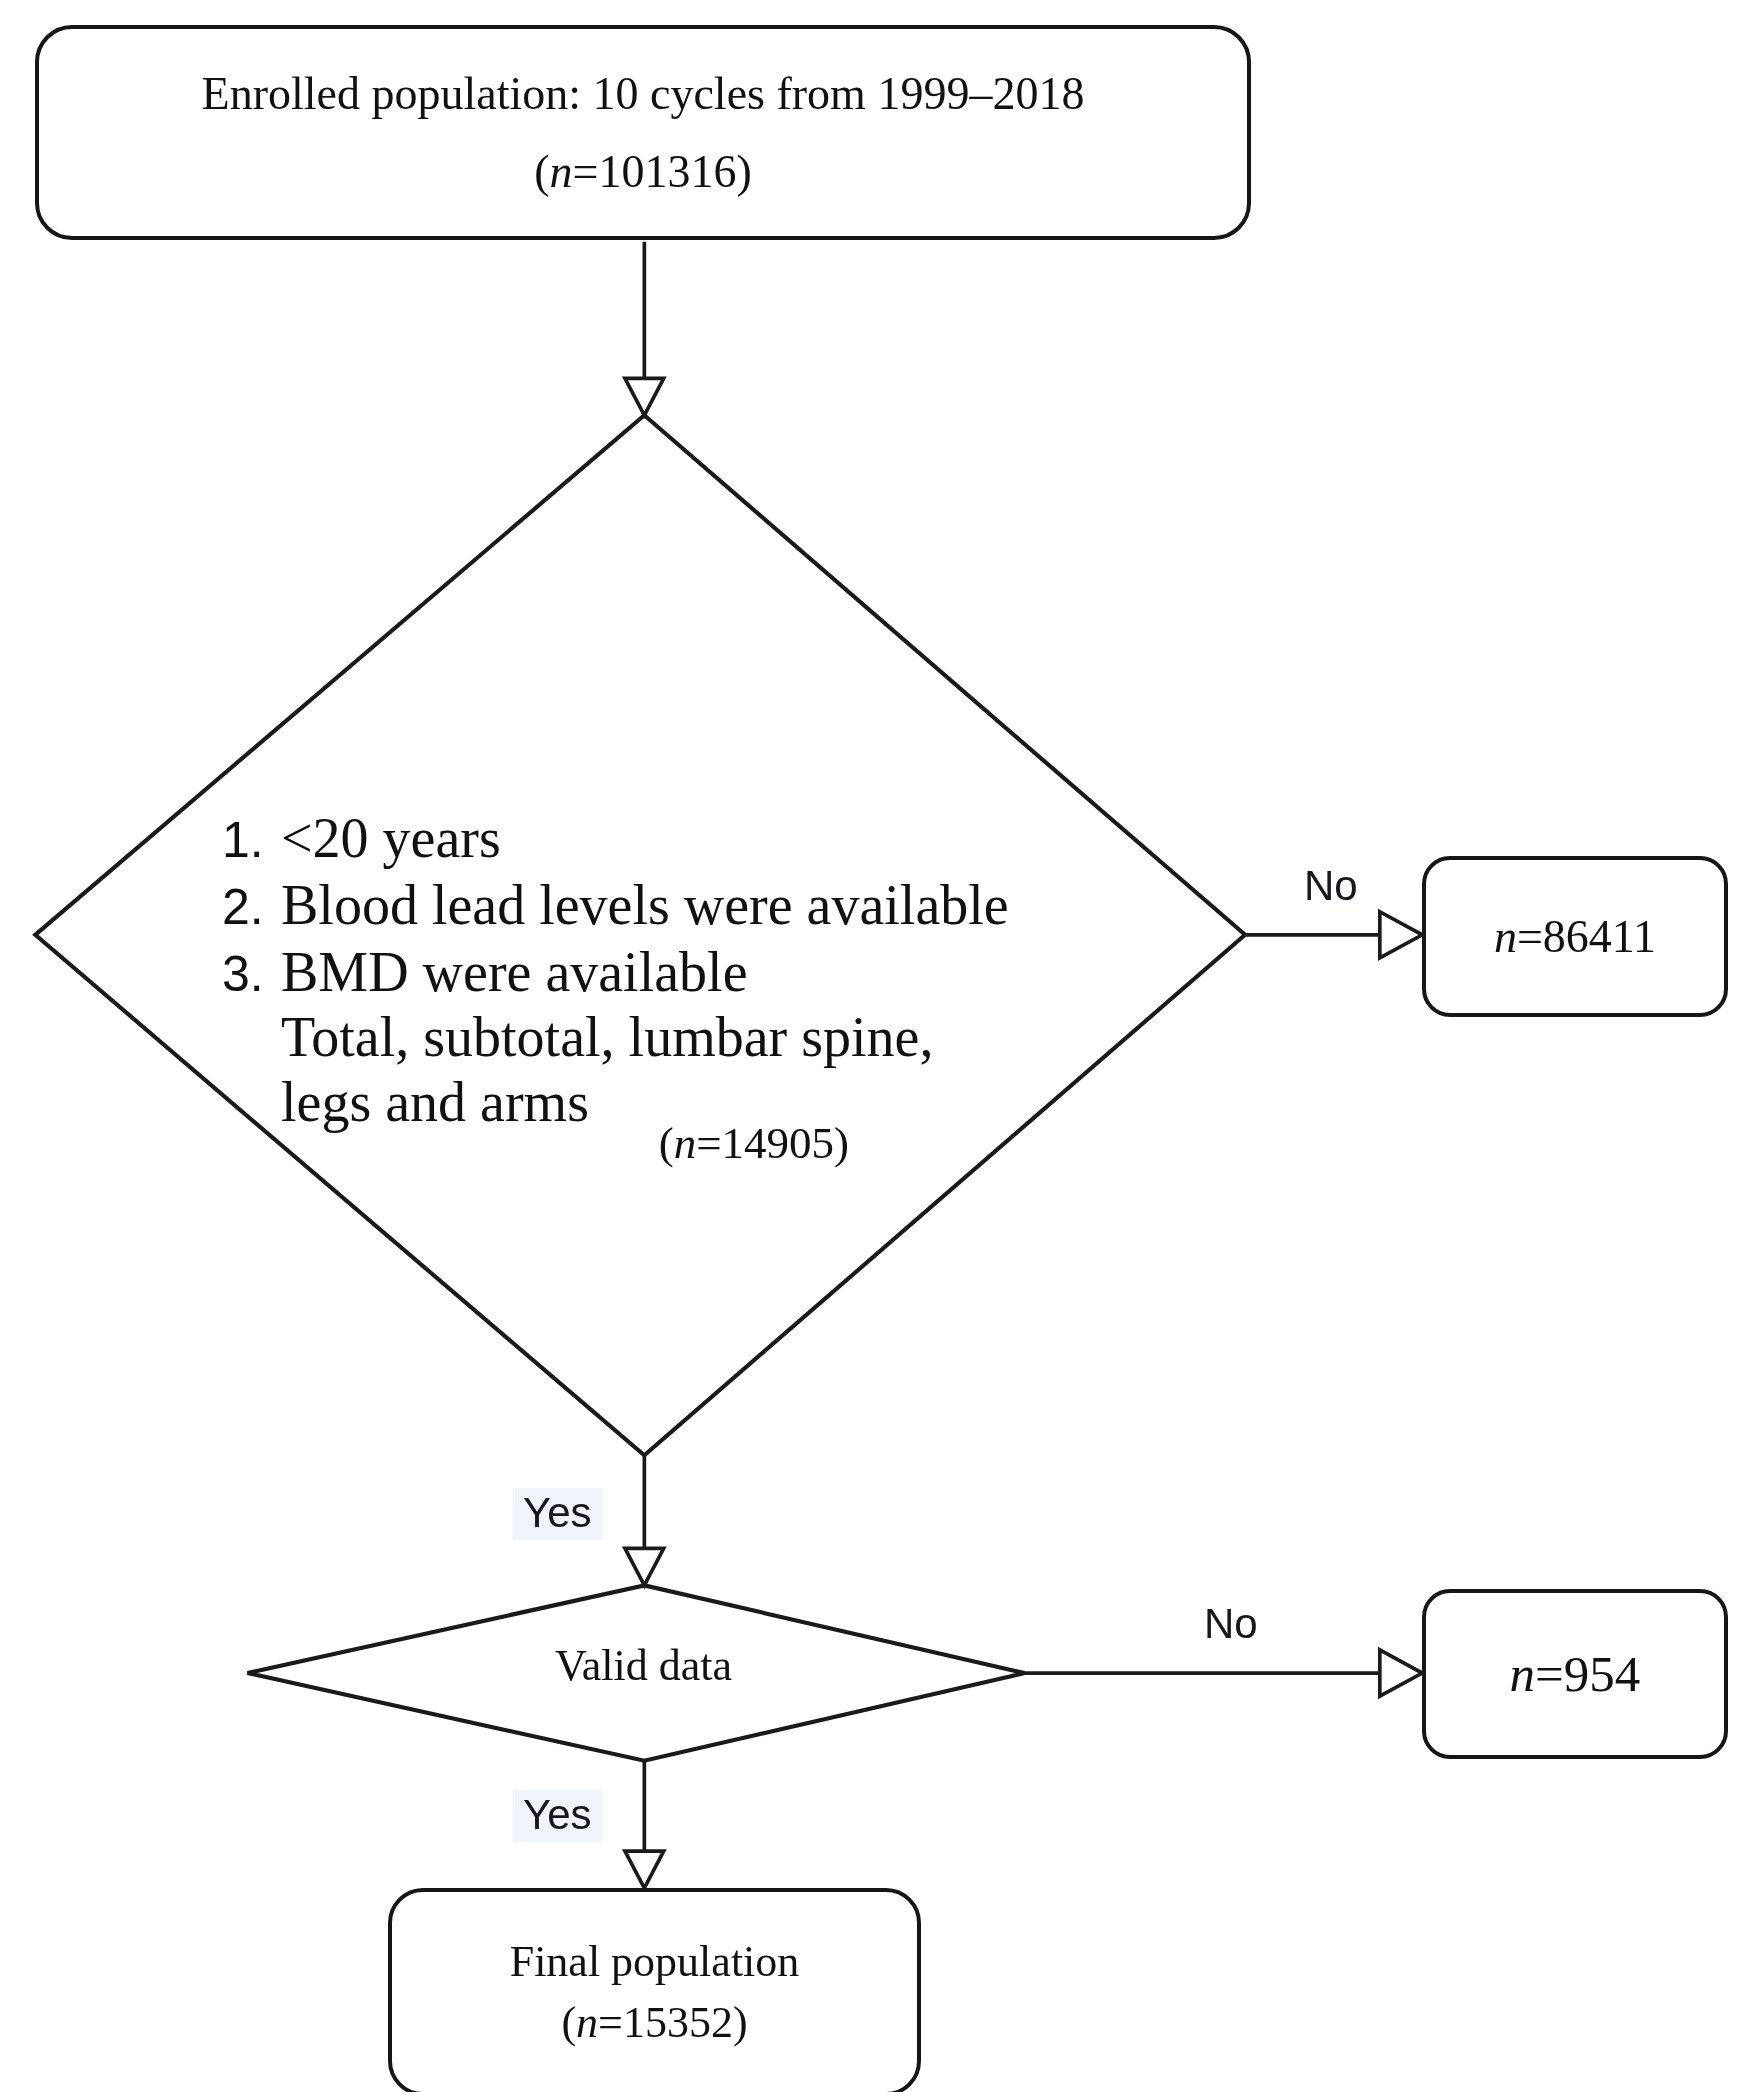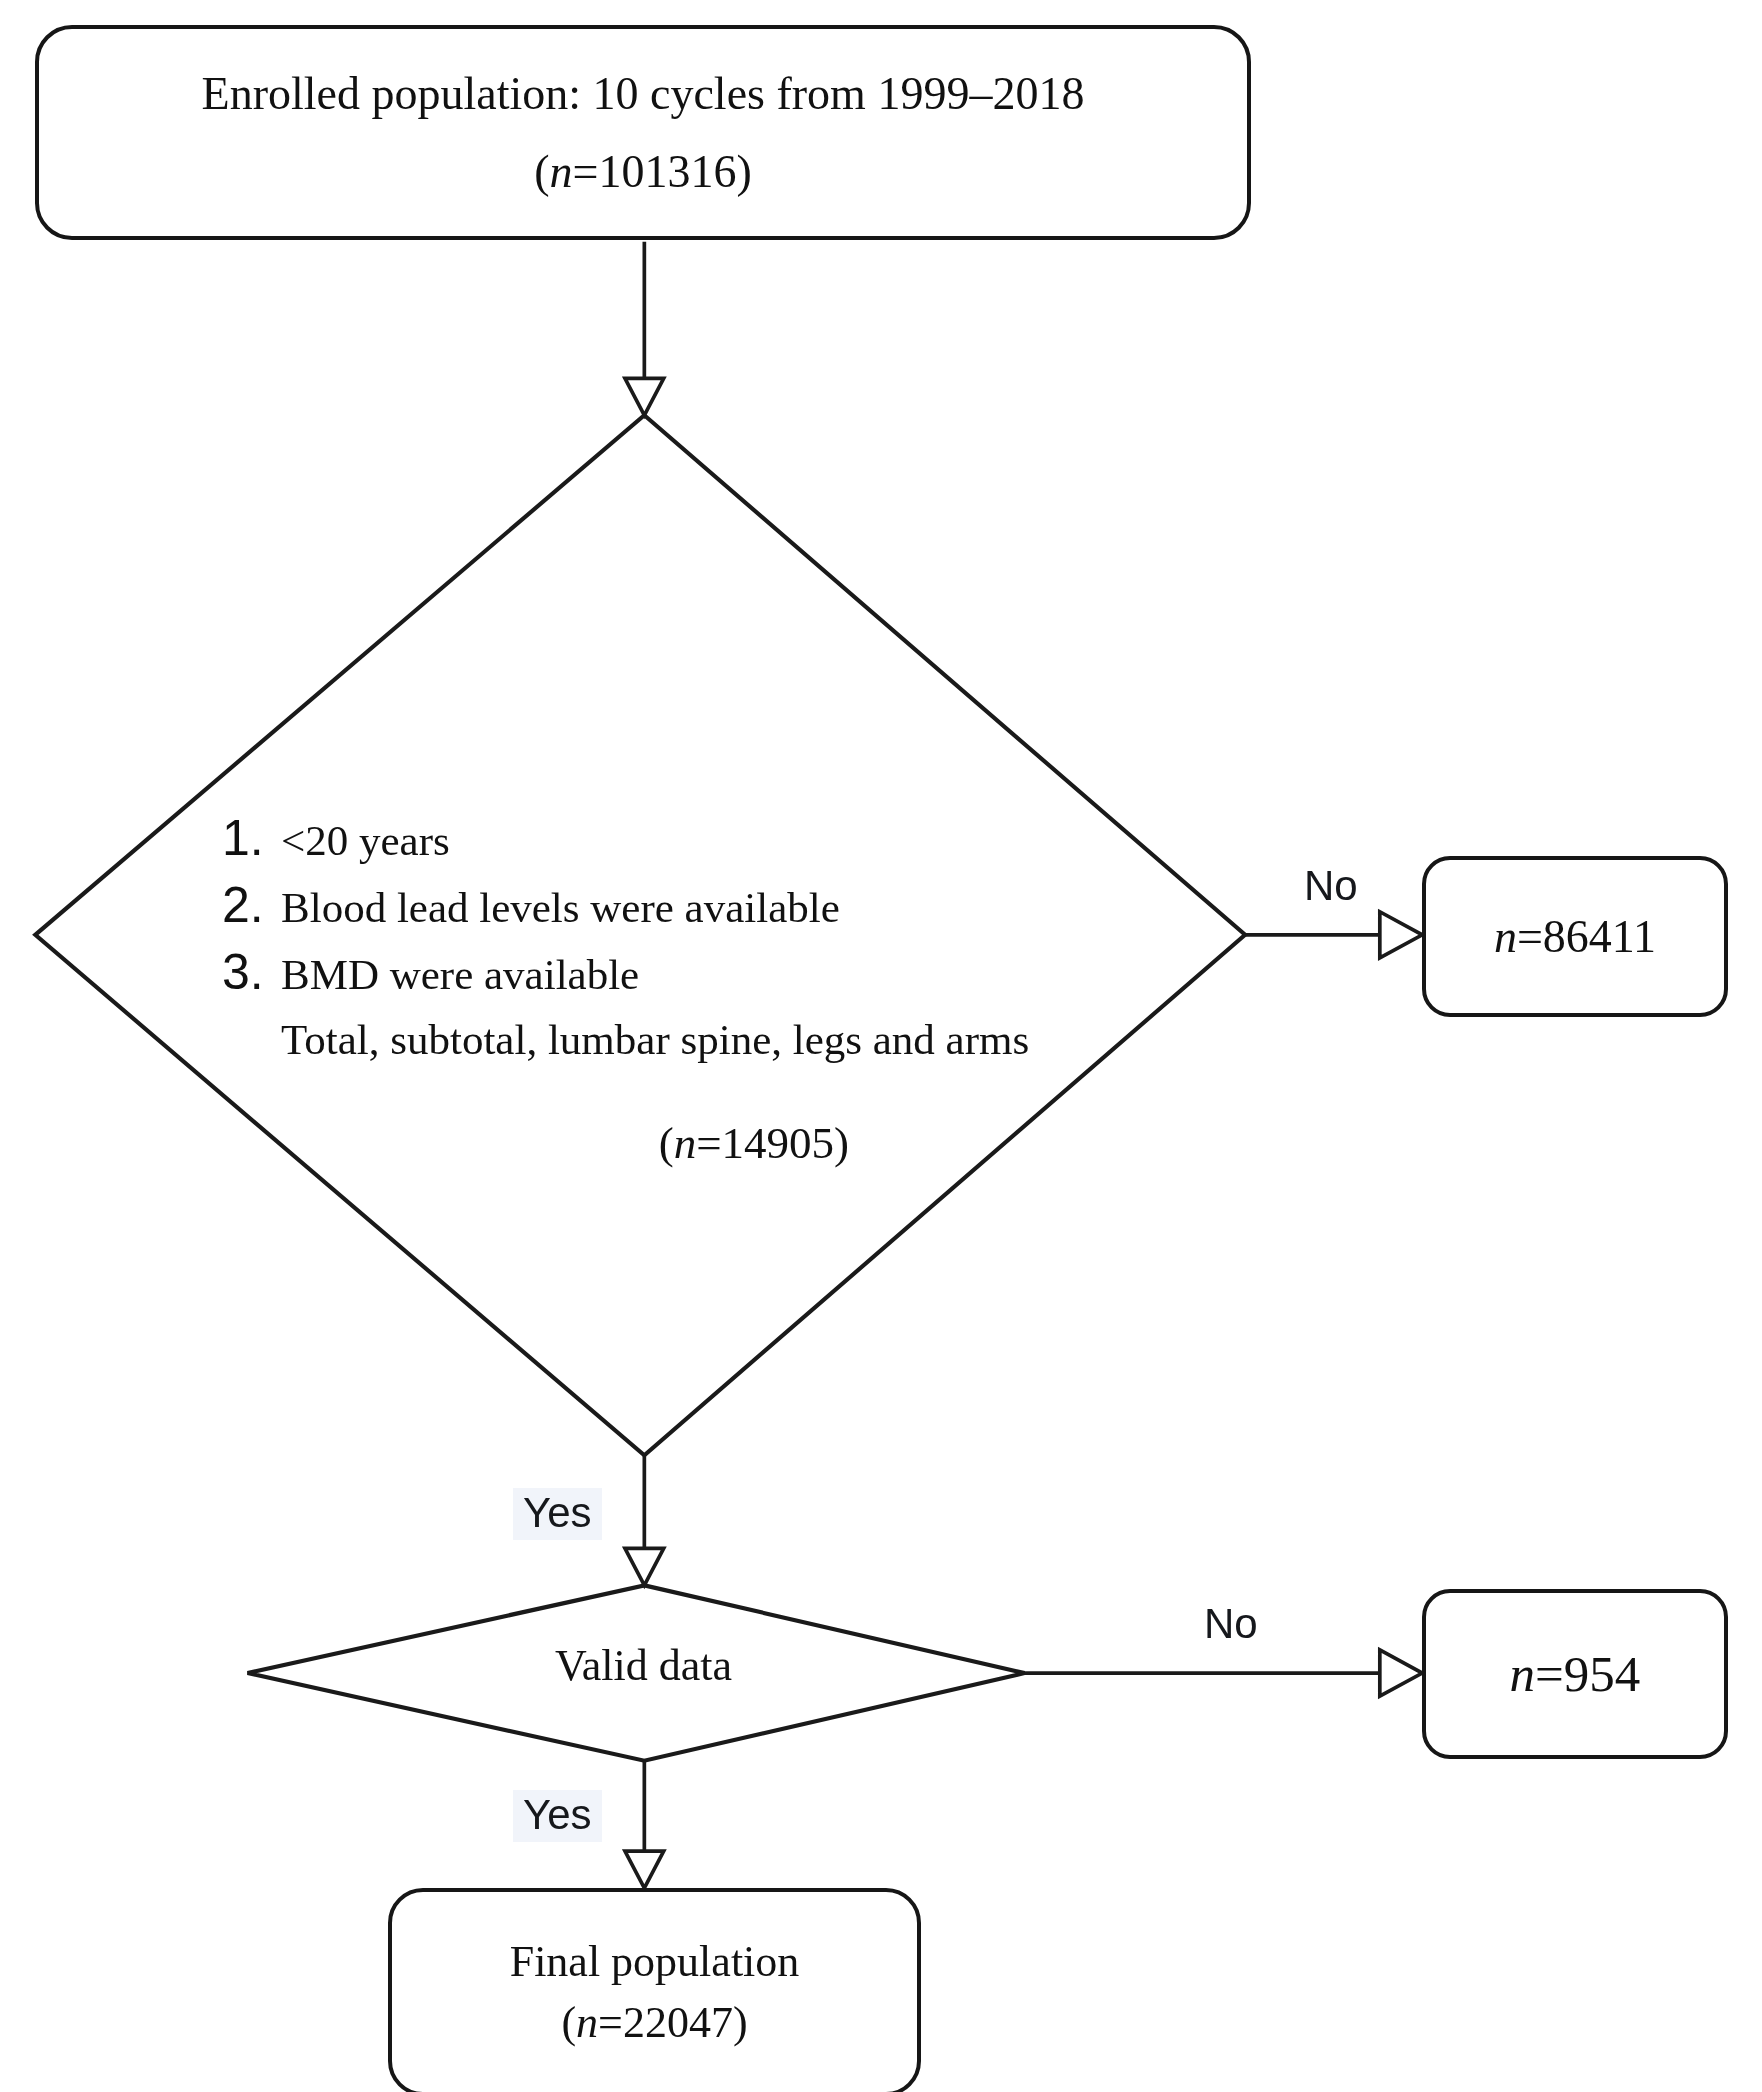--- a/index.html
+++ b/index.html
@@ -76,21 +76,21 @@
   }
   .crit-num {
     flex: none;
     width: 59px;
     font-family: "Liberation Sans", sans-serif;
     font-size: 50px;
     line-height: 65px;
   }
   .crit-text {
     flex: 1;
-    font-size: 43px;
+    font-size: 56px;
     line-height: 65px;
   }
   .crit-line { display: block; }
 
   .count-overlay {
     position: absolute;
     left: 369px; top: 1117px;
     width: 480px;
     text-align: right;
     font-size: 45px;
@@ -182,17 +182,17 @@
   </div>
 
   <div class="valid-overlay">Valid data</div>
 
   <div class="node node-excluded-2">
     <div><span class="ital">n</span><span>=954</span></div>
   </div>
 
   <div class="node node-final">
     <div>Final population</div>
-    <div><span>(</span><span class="ital">n</span><span>=22047)</span></div>
+    <div><span>(</span><span class="ital">n</span><span>=15352)</span></div>
   </div>
 
 </div>
 
 
 </body></html>

